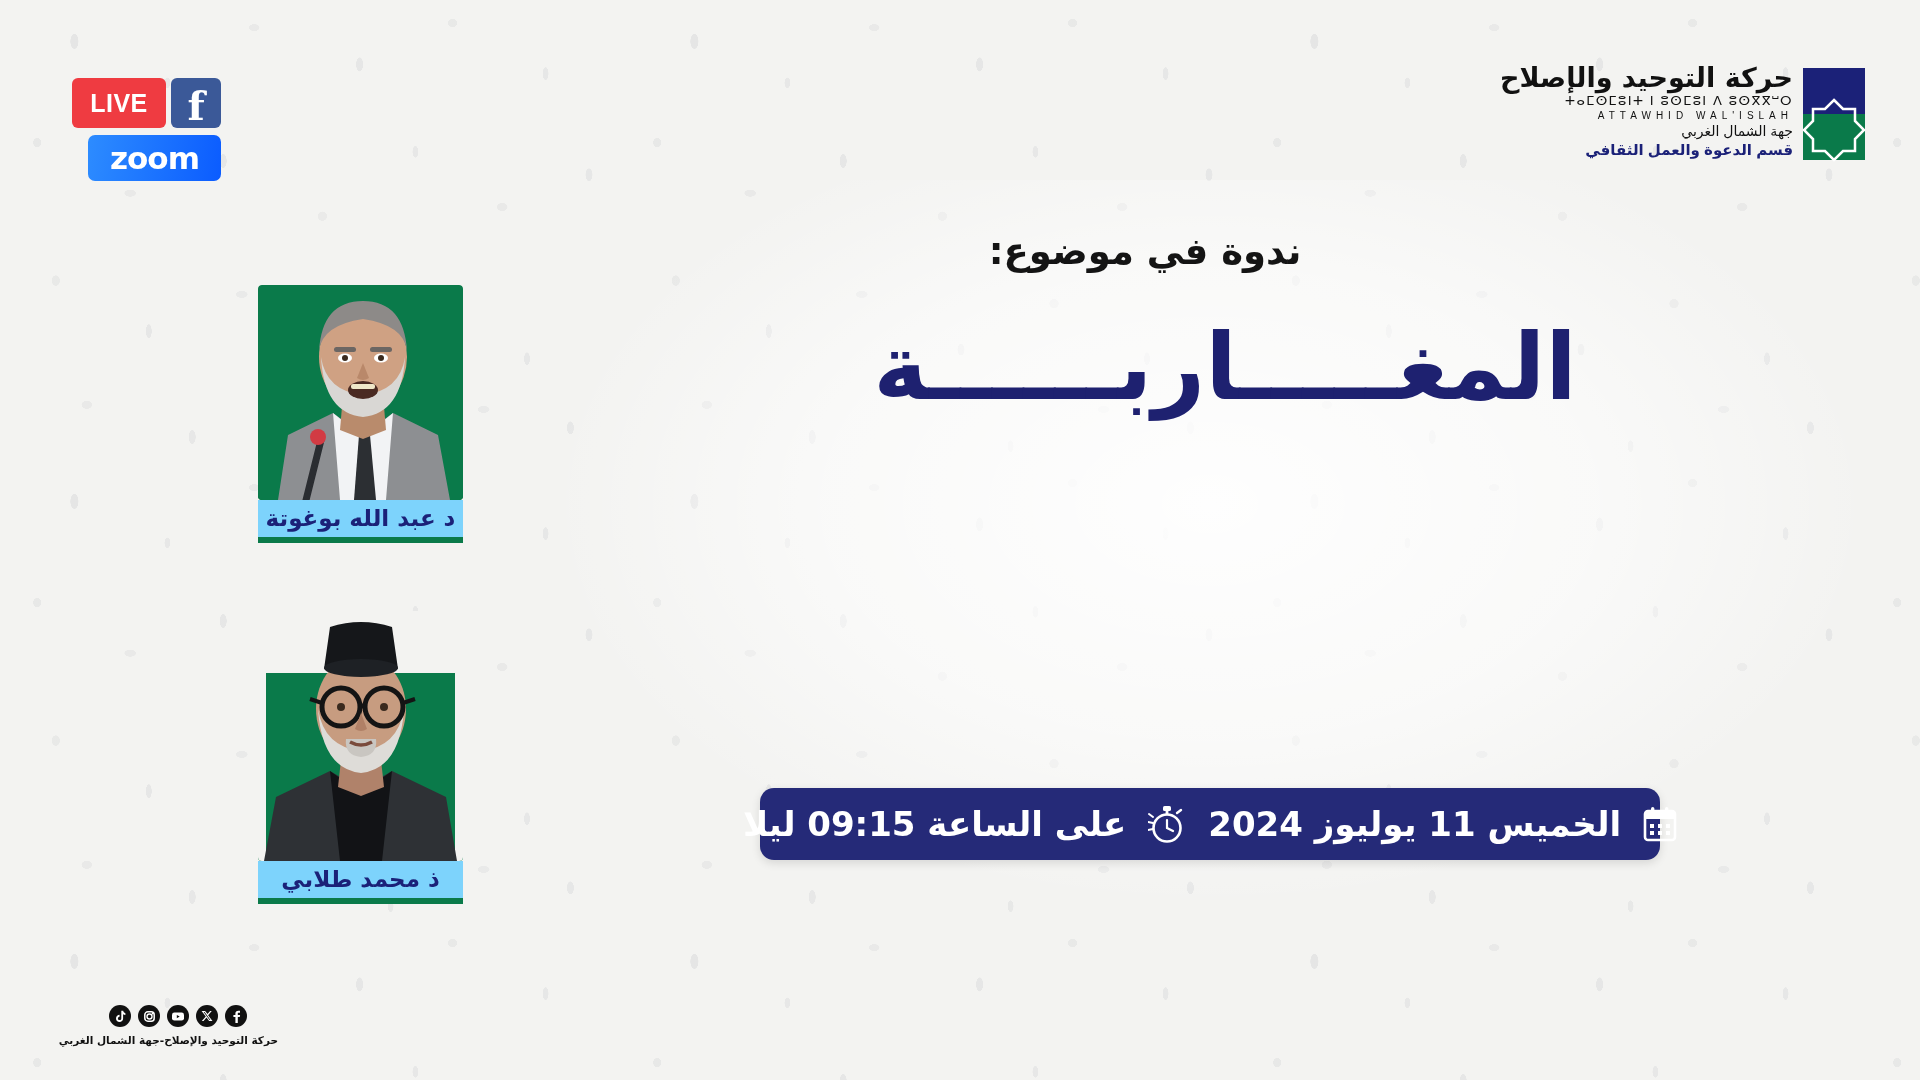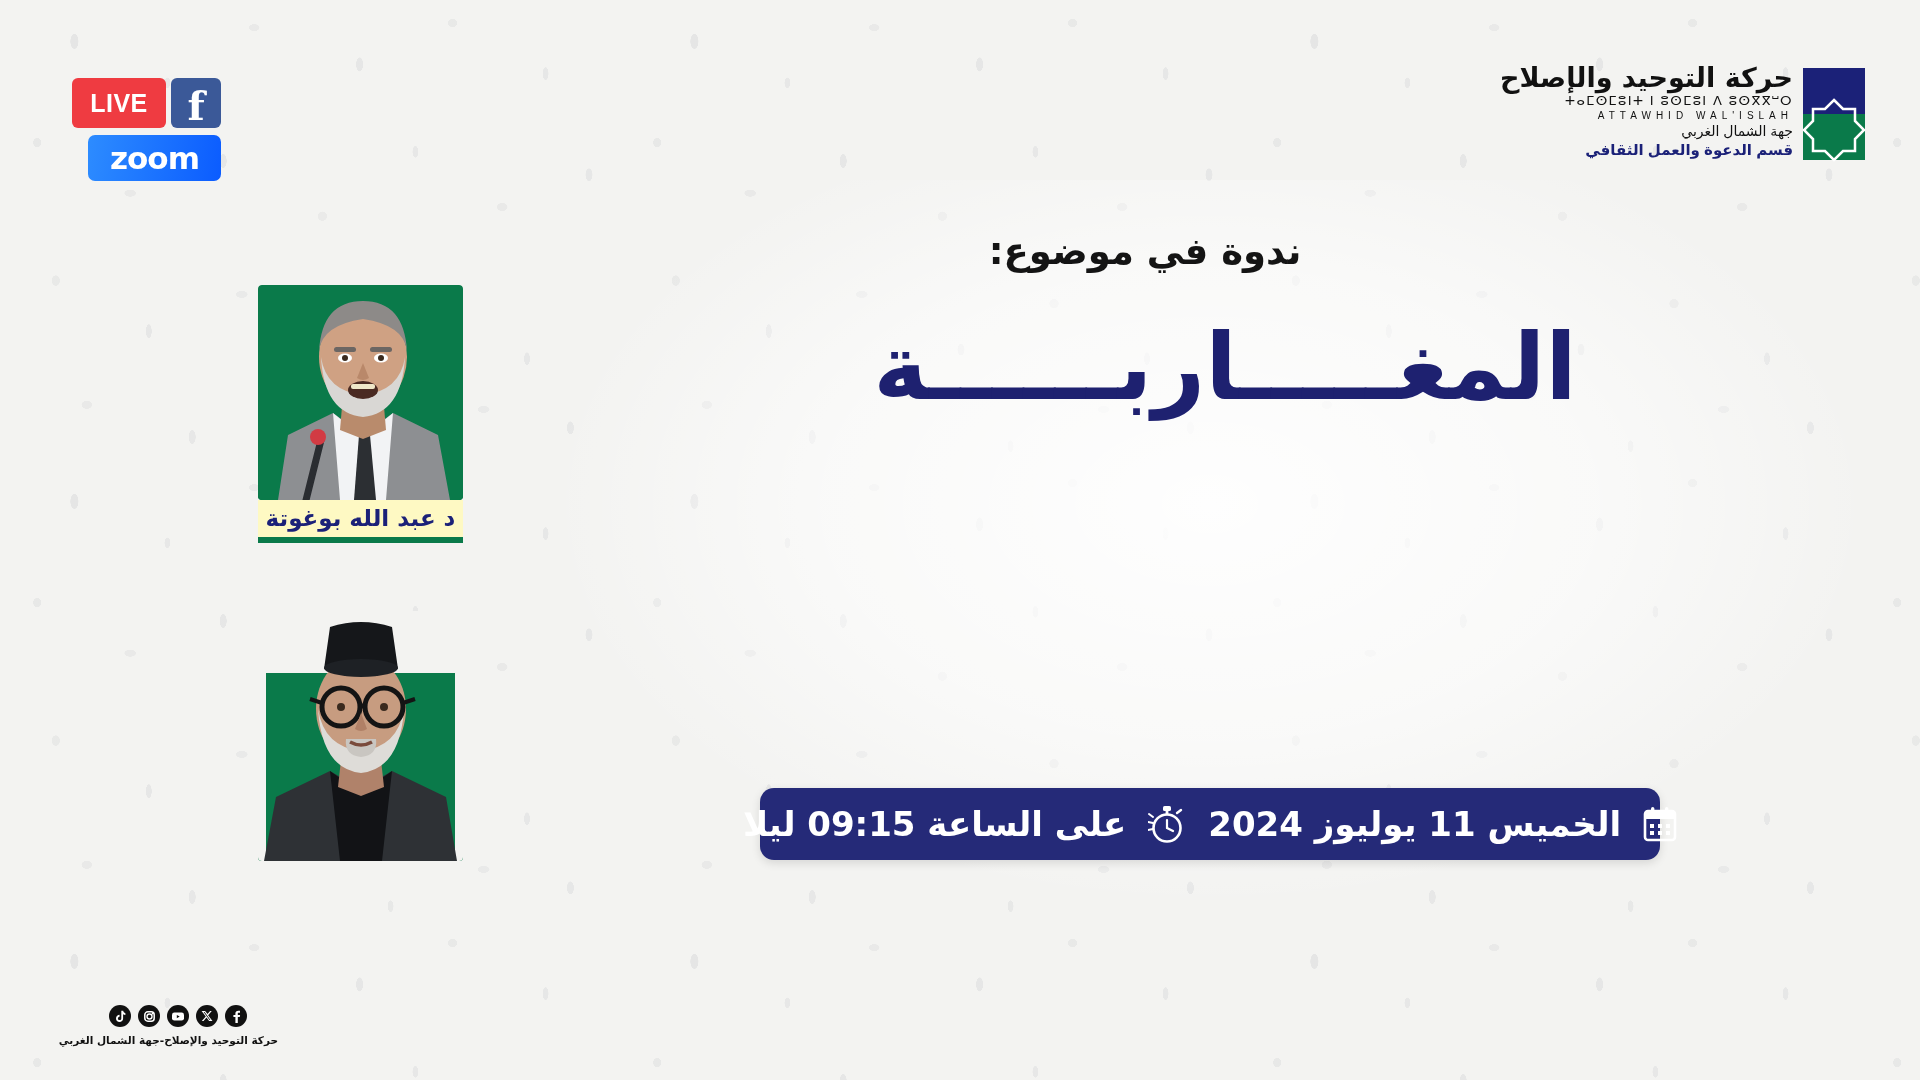--- a/index.html
+++ b/index.html
@@ -94,21 +94,21 @@
   
   #speakers{position:absolute;left:258px;top:285px;width:205px;}
   .speaker{margin-bottom:68px;}
   .photo-frame{
     position:relative;width:205px;height:215px;overflow:hidden;
     border-radius:3px;
   }
   .speaker:nth-child(2) .photo-frame{height:250px;}
   .photo-bg{position:absolute;inset:0;background:#0a7a4a;border-radius:12px 12px 3px 3px;}
   .name-plate{
-    position:relative;background:#fef9c3;padding:5px 4px 6px;
+    position:relative;background:#7dd3fc;padding:5px 4px 6px;
     text-align:center;border-bottom:6px solid #0a7a4a;
   }
   .name-plate span{
     font-size:23px;font-weight:bold;color:#1b2178;white-space:nowrap;
     font-family:"DejaVu Sans",sans-serif;
   }
 
   
   .portrait{position:absolute;left:0;top:0;width:205px;height:100%;}
 
@@ -266,20 +266,23 @@
             <path d="M64 92 L52 88" stroke="#141414" stroke-width="4"></path>
             <path d="M145 92 L157 88" stroke="#141414" stroke-width="4"></path>
 
             <circle cx="83" cy="96" r="4" fill="#3a2a1e"></circle>
             <circle cx="126" cy="96" r="4" fill="#3a2a1e"></circle>
 
             <path d="M103 102 L97 118 Q103 122 109 118 Z" fill="#b08066"></path>
             <path d="M92 131 q11 6 22 0" stroke="#7a4b3c" stroke-width="3.5" fill="none"></path>
           </g>
         </svg>
+      </div>
+      <div class="name-plate">
+        <span>ذ محمد طلابي</span>
       </div>
     </div>
 
   </div>
 
   <div id="main">
     <div id="kicker">ندوة في موضوع:</div>
     <div class="headline" id="headline-1">المغـــــاربــــــة</div>
   </div>
 

